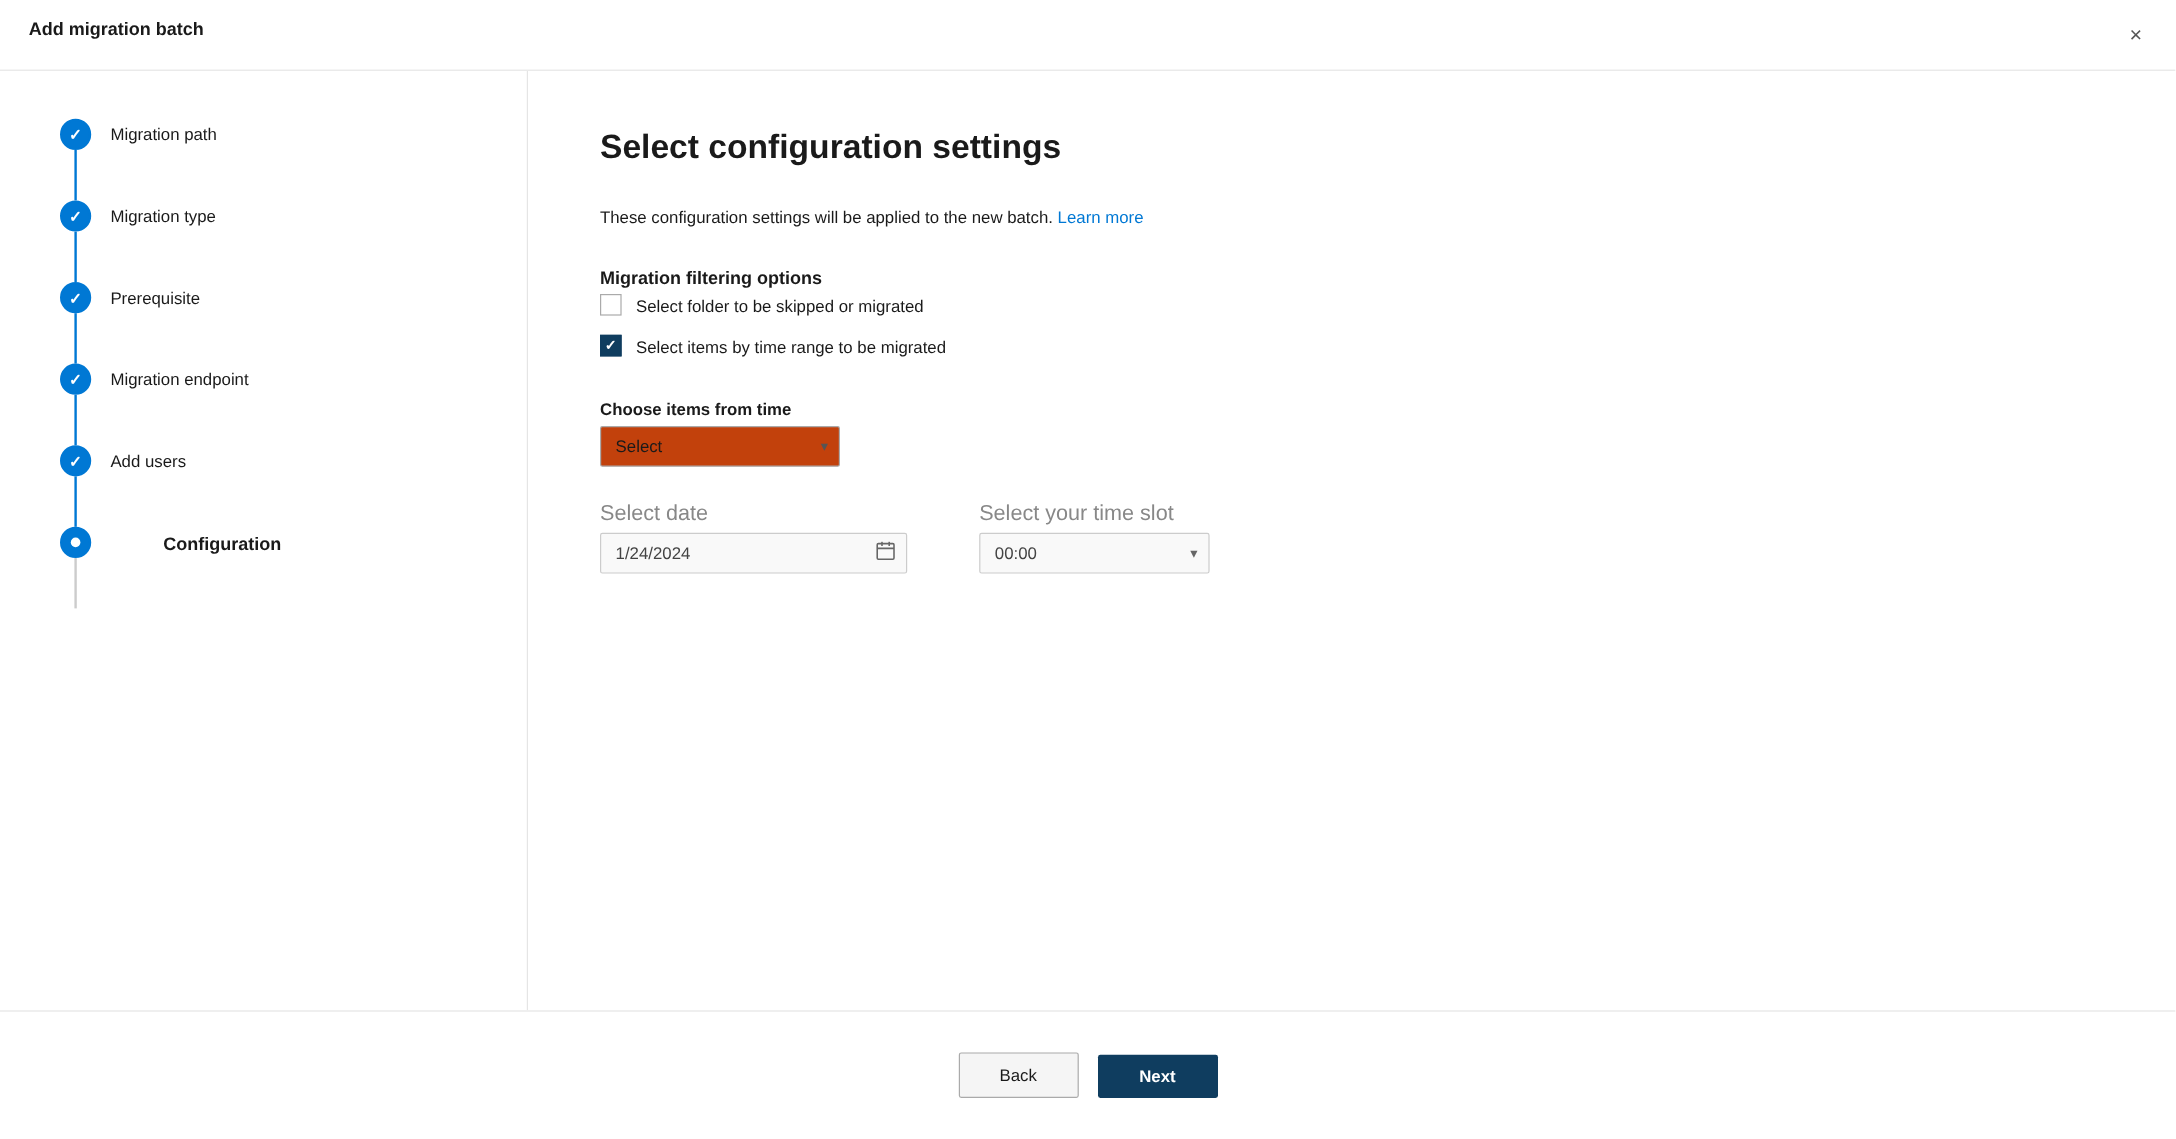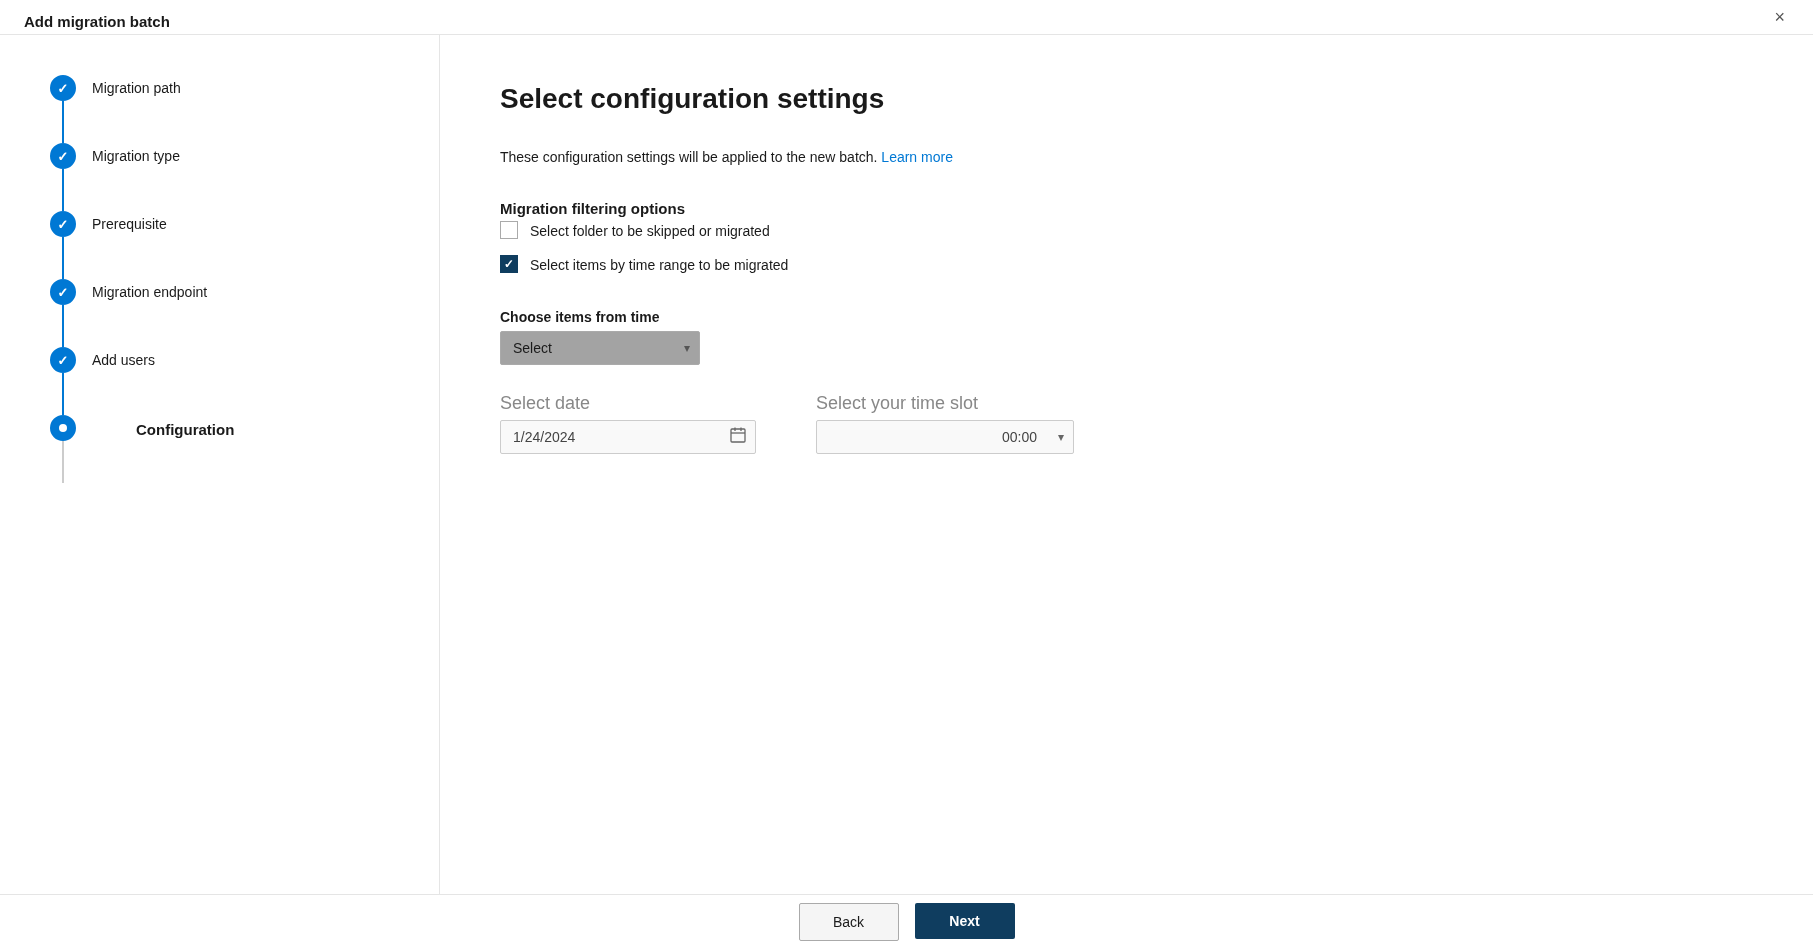--- a/index.html
+++ b/index.html
@@ -11,23 +11,23 @@
       width: 1813px;
       height: 949px;
       overflow: hidden;
       display: flex;
       flex-direction: column;
     }
 
     
     .title-bar {
       display: flex;
-      align-items: flex-end;
+      align-items: flex-start;
       justify-content: space-between;
-      padding: 4px 24px;
+      padding: 16px 24px;
       border-bottom: 1px solid #e5e5e5;
       flex-shrink: 0;
     }
     .title-bar-title {
       font-weight: 700;
       font-size: 15px;
       color: #1a1a1a;
     }
     .close-btn {
       cursor: pointer;
@@ -209,21 +209,21 @@
     }
     .select-wrapper {
       position: relative;
       display: inline-block;
       width: 200px;
     }
     .select-control {
       width: 100%;
       padding: 8px 36px 8px 12px;
       border: 1px solid #aaa;
-      background: #a3a3a3;
+      background: #c2410c;
       font-size: 14px;
       color: #1a1a1a;
       appearance: none;
       cursor: pointer;
       border-radius: 2px;
     }
     .select-chevron {
       position: absolute;
       right: 10px;
       top: 50%;
@@ -266,48 +266,47 @@
       position: absolute;
       right: 10px;
       color: #666;
       font-size: 16px;
       pointer-events: none;
     }
     .time-select-wrapper {
       position: relative;
     }
     .time-select {
-      width: 258px;
+      width: 192px;
       padding: 8px 36px 8px 12px;
       border: 1px solid #ccc;
       background: #f9f9f9;
       font-size: 14px;
       color: #444;
       appearance: none;
       cursor: pointer;
       border-radius: 2px;
-      text-align: right;
     }
     .time-chevron {
       position: absolute;
       right: 10px;
       top: 50%;
       transform: translateY(-50%);
       color: #666;
       font-size: 12px;
       pointer-events: none;
     }
 
     
     .footer {
       display: flex;
       justify-content: center;
-      align-items: flex-start;
+      align-items: flex-end;
       gap: 16px;
-      padding: 8px 24px;
+      padding: 34px 24px;
       border-top: 1px solid #e5e5e5;
       flex-shrink: 0;
       background: #fff;
     }
     .btn-back {
       padding: 10px 28px;
       border: 1px solid #aaa;
       background: #f5f5f5;
       font-size: 14px;
       color: #1a1a1a;

